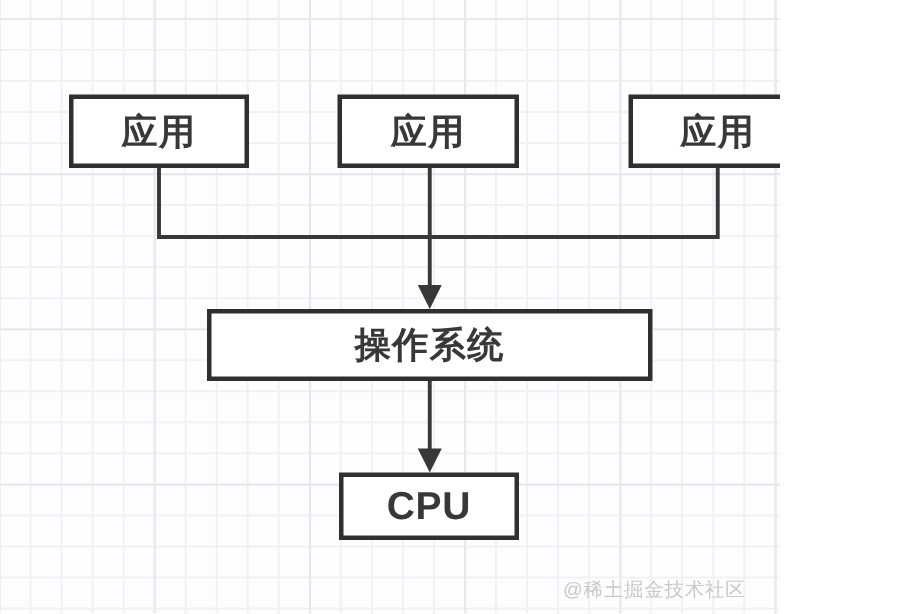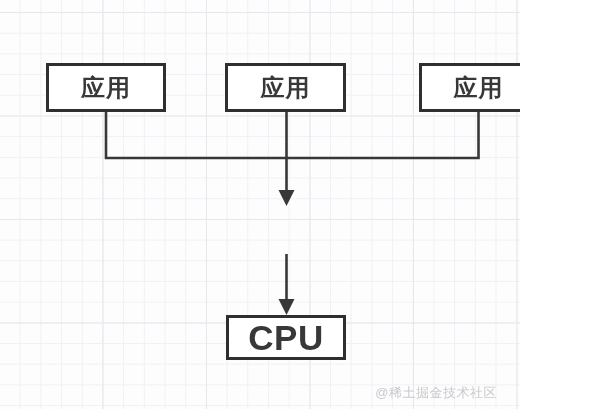--- a/index.html
+++ b/index.html
@@ -48,21 +48,21 @@
     color: #383838;
     font-weight: 700;
     font-size: 24px;
     letter-spacing: 1px;
     white-space: nowrap;
   }
   .node-app1 { left: 46px;  top: 63px;  width: 120px; height: 49px; }
   .node-app2 { left: 225px; top: 63px;  width: 121px; height: 49px; }
   .node-app3 { left: 419px; top: 63px;  width: 119px; height: 49px; }
   .node-os   { left: 138px; top: 206px; width: 297px; height: 48px; }
-  .node-cpu  { left: 226px; top: 315px; width: 120px; height: 45px; font-size: 35px; letter-spacing: 0.5px; }
+  .node-cpu  { left: 226px; top: 315px; width: 120px; height: 45px; font-size: 26px; letter-spacing: 0.5px; }
   .watermark {
     position: absolute;
     right: 23px;
     bottom: 7px;
     font-size: 13px;
     color: #c9c9cc;
     letter-spacing: 0.5px;
     user-select: none;
   }
 </style>
@@ -87,20 +87,23 @@
   </div>
 
   <div class="node node-app2">
     <span>应用</span>
   </div>
 
   <div class="node node-app3">
     <span>应用</span>
   </div>
 
+  <div class="node node-os">
+    <span>操作系统</span>
+  </div>
 
   <div class="node node-cpu">
     <span>CPU</span>
   </div>
 
   <div class="watermark">@稀土掘金技术社区</div>
 
 </div>
 
 </body></html>

